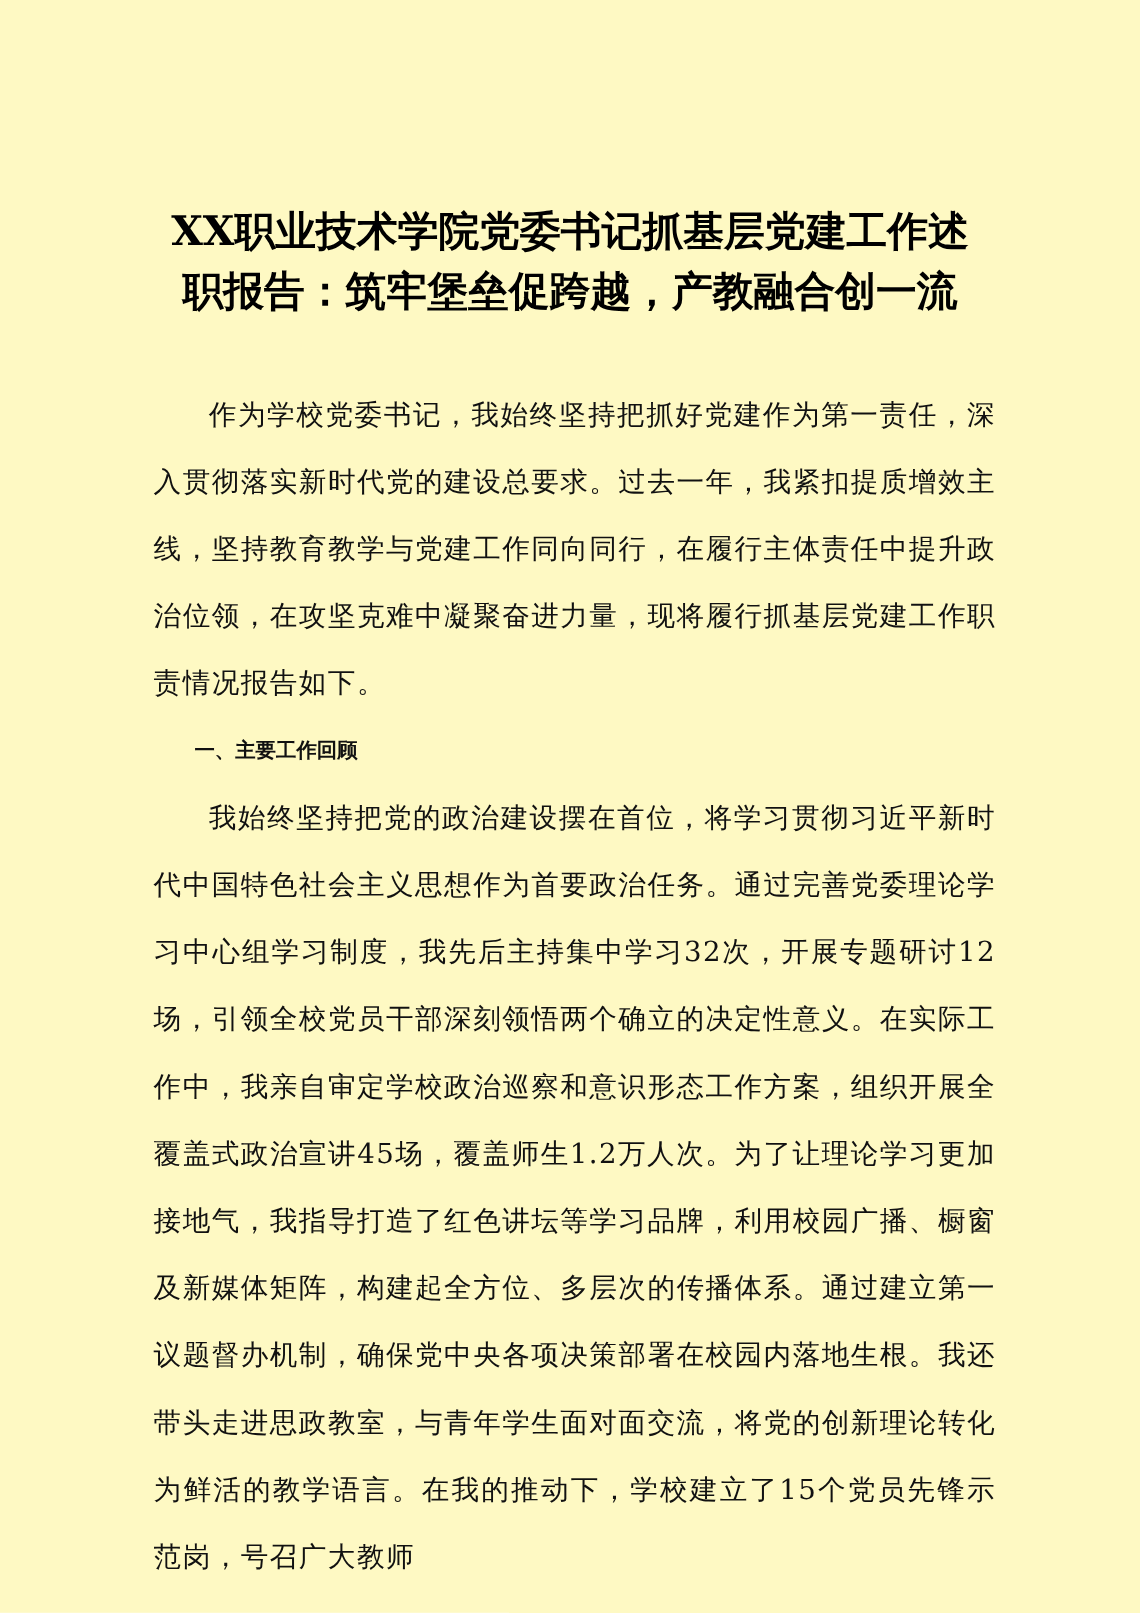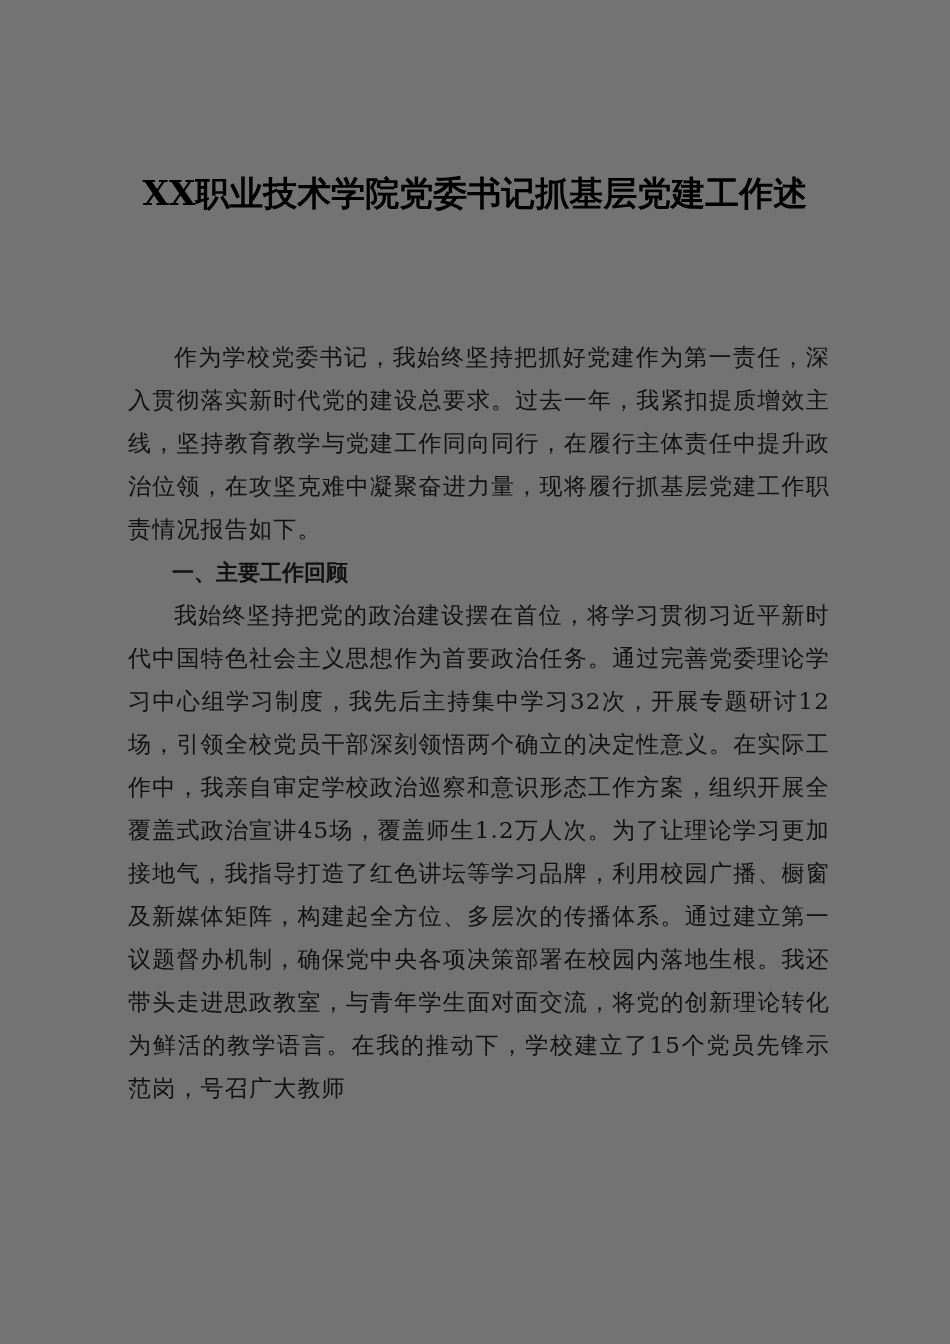--- a/index.html
+++ b/index.html
@@ -1,44 +1,45 @@
 <!DOCTYPE html>
 <html><head>
   <meta charset="utf-8">
   <style>
     html, body { margin: 0; padding: 0; background: #ffffff; }
     body { width: 950px; height: 1344px; position: relative; overflow: hidden; }
     .page {
-      position: absolute; left: 0; top: 0; width: 950px; height: 1344px; background: #737373;
+      position: absolute; left: 0; top: 0; width: 950px; height: 1344px; background: #fef9c3;
     }
     .title {
       position: absolute; left: 100px; top: 168px; width: 750px;
       text-align: center;
       font-family: "DejaVu Serif", "Liberation Serif", serif;
       font-weight: bold; font-size: 34px; line-height: 50px; color: #000;
       letter-spacing: 0px;
     }
     .body {
-      position: absolute; left: 128px; top: 336px; width: 702px;
+      position: absolute; left: 128px; top: 318px; width: 702px;
       font-family: "DejaVu Serif", "Liberation Serif", serif;
-      font-size: 23px; line-height: 43px; color: #111;
+      font-size: 23px; line-height: 56px; color: #111;
       text-align: justify; text-justify: inter-character;
       letter-spacing: 1.2px;
     }
     .body p { margin: 0; text-indent: 2em; }
-    .body p.h1 { font-family: "DejaVu Sans", "Liberation Sans", sans-serif; font-weight: bold; font-size: 22px; letter-spacing: 0px; }
+    .body p.h1 { font-family: "DejaVu Sans", "Liberation Sans", sans-serif; font-weight: bold; font-size: 17px; letter-spacing: 0px; }
     .body p.h2 { letter-spacing: 0px; }
     .bold-inline { font-weight: normal; }
   </style>
 </head>
 <body>
 
 <div class="page">
   <div class="title">
     <div>XX职业技术学院党委书记抓基层党建工作述</div>
+    <div>职报告：筑牢堡垒促跨越，产教融合创一流</div>
   </div>
 
   <div class="body">
     <p>作为学校党委书记，我始终坚持把抓好党建作为第一责任，深入贯彻落实新时代党的建设总要求。过去一年，我紧扣提质增效主线，坚持教育教学与党建工作同向同行，在履行主体责任中提升政治位领，在攻坚克难中凝聚奋进力量，现将履行抓基层党建工作职责情况报告如下。</p>
     <p class="h1">一、主要工作回顾</p>
     <p><span>我始终坚持把党的政治建设摆在首位，将学习贯彻习近平新时代中国特色社会主义思想作为首要政治任务。通过完善党委理论学习中心组学习制度，我先后主持集中学习32次，开展专题研讨12场，引领全校党员干部深刻领悟两个确立的决定性意义。在实际工作中，我亲自审定学校政治巡察和意识形态工作方案，组织开展全覆盖式政治宣讲45场，覆盖师生1.2万人次。为了让理论学习更加接地气，我指导打造了红色讲坛等学习品牌，利用校园广播、橱窗及新媒体矩阵，构建起全方位、多层次的传播体系。通过建立</span><span class="bold-inline">第一</span><span>议题督办机制，确保党中央各项决策部署在校园内落地生根。我还带头走进思政教室，与青年学生面对面交流，将党的创新理论转化为鲜活的教学语言。在我的推动下，学校建立了15个党员先锋示范岗，号召广大教师</span></p>
   </div>
 </div>
 
 </body></html>

